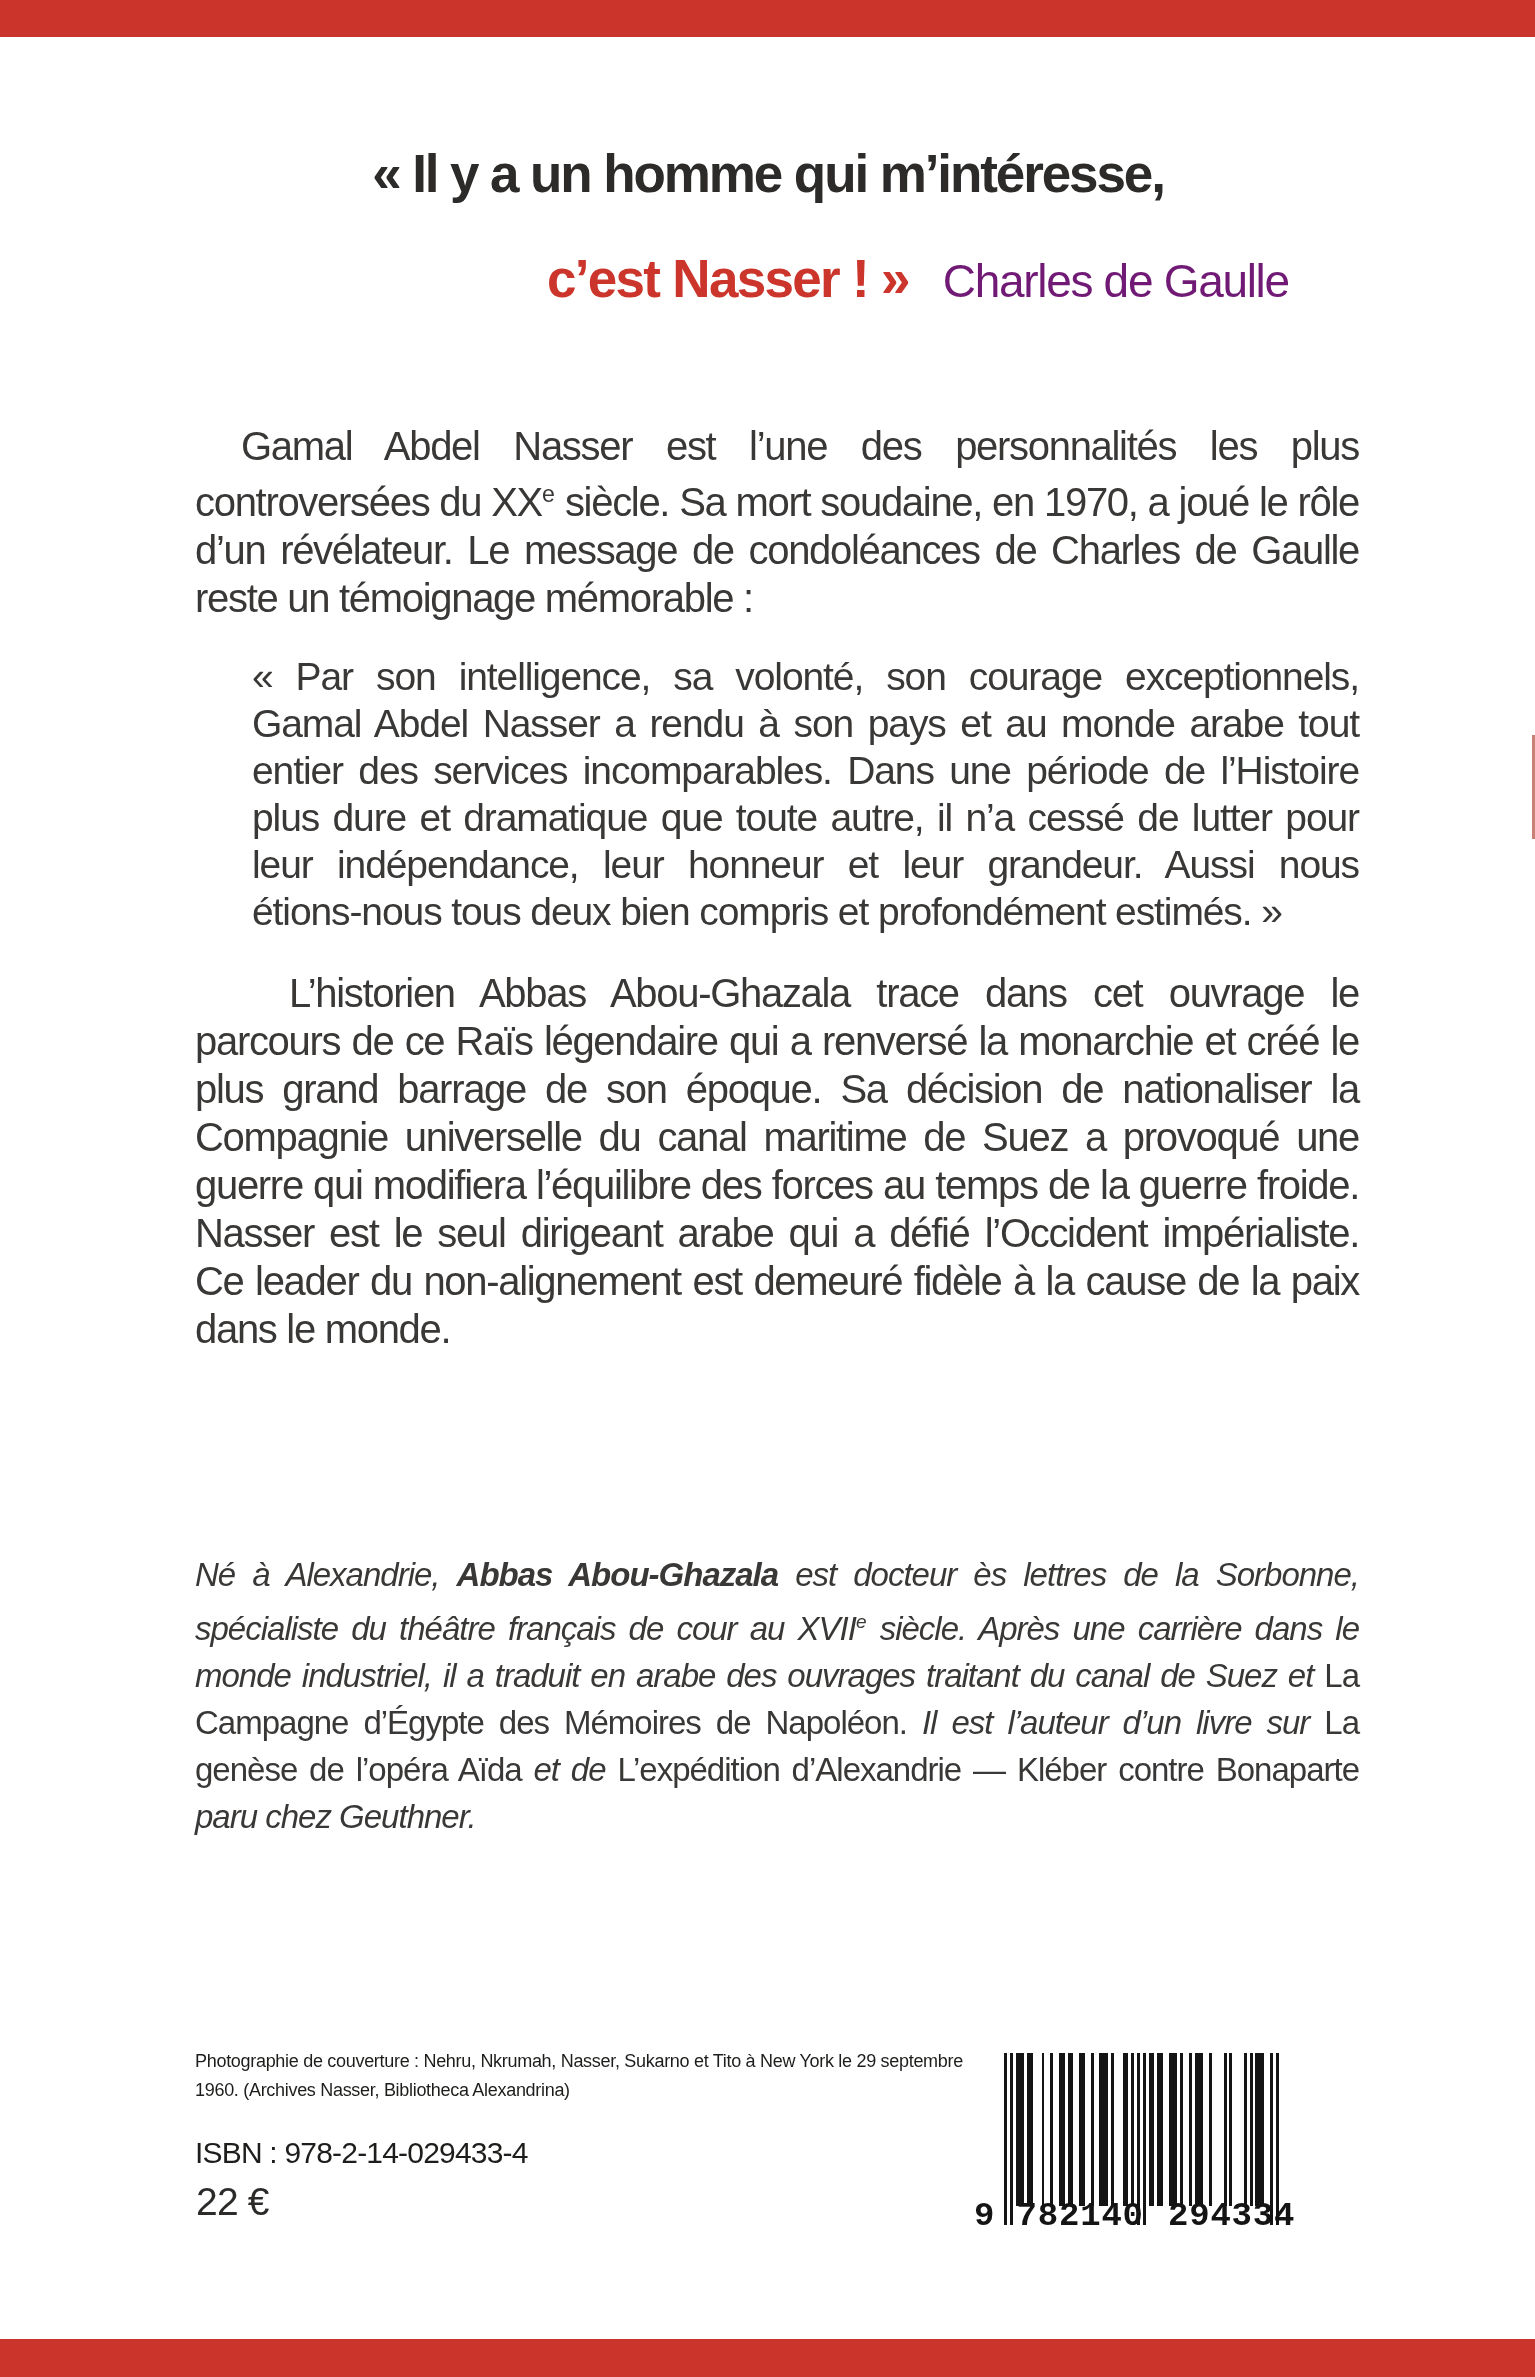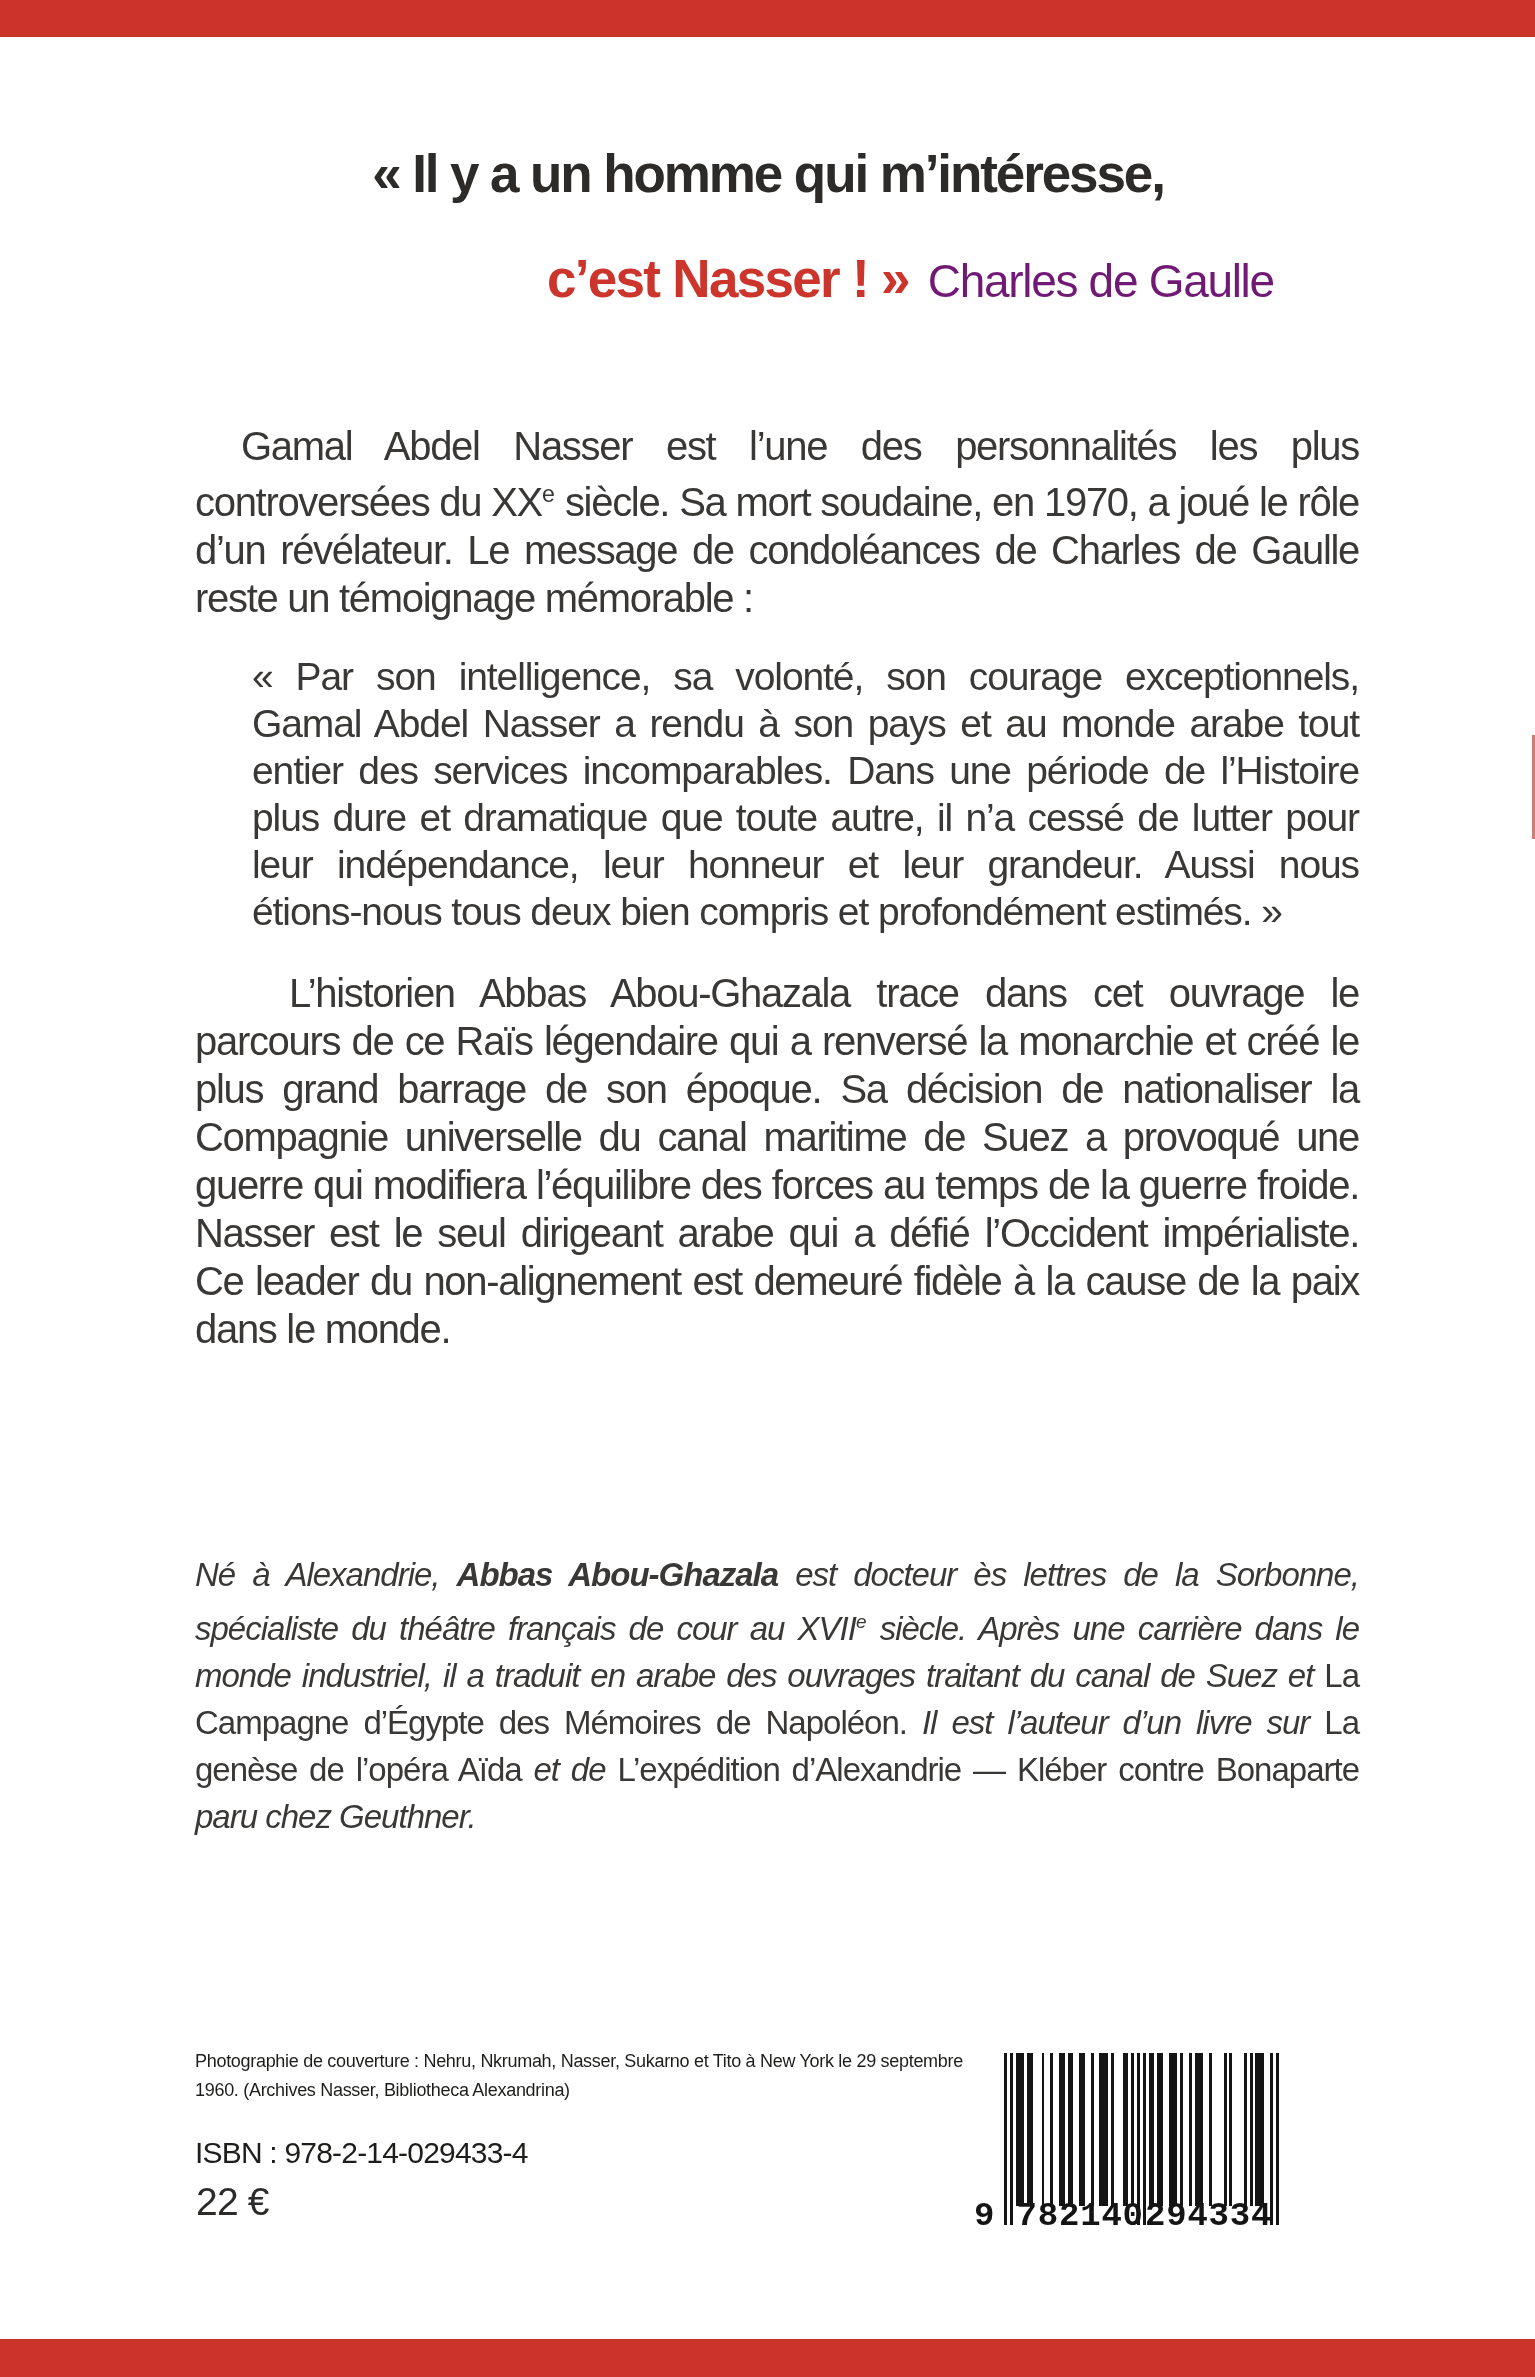--- a/index.html
+++ b/index.html
@@ -11,21 +11,21 @@
   .band.top{top:0;height:37px;}
   .band.bottom{bottom:0;height:38px;}
   .spine-mark{position:absolute;right:0;top:735px;width:4.2px;height:104px;background:#c98176;}
 
   
   .title-line1{
     position:absolute;top:143px;left:0;right:0;text-align:center;
     font-size:53px;font-weight:bold;letter-spacing:-2.1px;color:#2c2b29;
   }
   .title-line2{
-    position:absolute;top:248px;left:547px;display:flex;align-items:baseline;gap:19px;white-space:nowrap;
+    position:absolute;top:248px;left:547px;display:flex;align-items:baseline;gap:34px;white-space:nowrap;
   }
   .title-red{font-size:53px;font-weight:bold;letter-spacing:-1.7px;color:#cc352b;}
   .title-attrib{font-size:46px;font-weight:normal;letter-spacing:-1.3px;color:#701a75;}
 
   
   .copy{
     position:absolute;left:195px;top:398px;width:1164px;
     font-size:40px;line-height:48px;letter-spacing:-1.3px;
     color:#3a3836;text-align:justify;
   }
@@ -68,21 +68,21 @@
   .module{width:2.9px;height:153px;flex:0 0 auto;}
   .module.bar{background:#141414;}
   .module.tall{height:172px;}
   .bc-digit{
     position:absolute;top:144px;
     font-family:"Liberation Mono","DejaVu Sans Mono",monospace;
     font-size:34px;font-weight:bold;color:#141414;white-space:nowrap;
   }
   .bc-first{left:-30px;}
   .bc-g1{left:12.6px;width:121px;text-align:right;letter-spacing:0.8px;}
-  .bc-g2{left:141px;width:119px;text-align:left;letter-spacing:0.8px;}
+  .bc-g2{left:164px;width:119px;text-align:left;letter-spacing:0.8px;}
 </style>
 </head>
 <body>
 
 <div class="page">
 
   <div class="band top"></div>
   <div class="band bottom"></div>
   <div class="spine-mark"></div>
 

